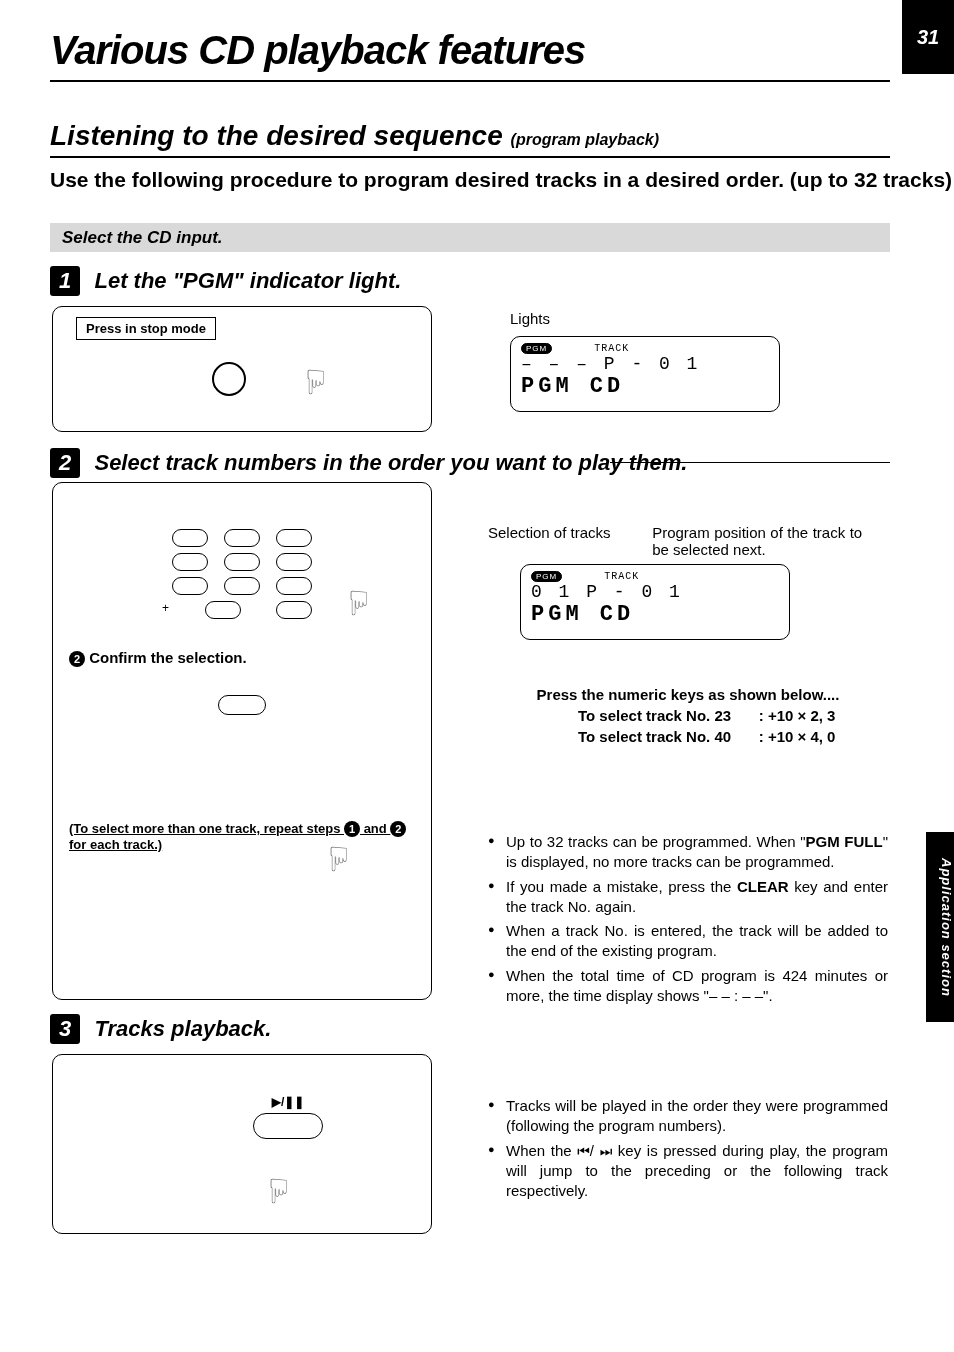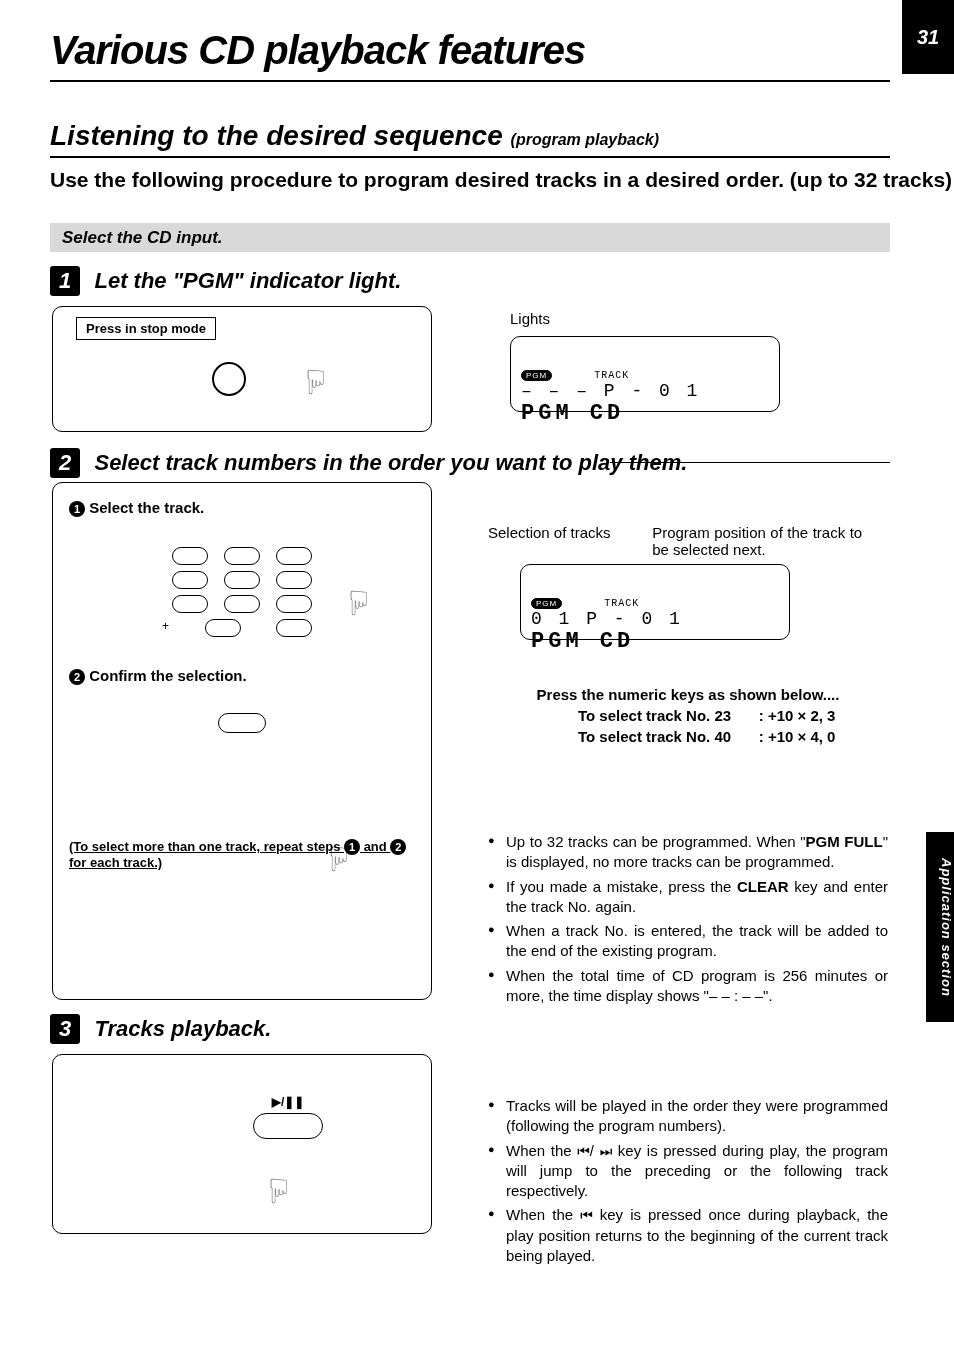--- a/index.html
+++ b/index.html
@@ -120,21 +120,21 @@
   }
   .display-box {
     position: absolute;
     border: 1px solid #000;
     border-radius: 10px;
     width: 270px; height: 76px;
     font-family: "Courier New", monospace;
     padding: 6px 10px;
   }
   .display1 { left: 510px; top: 336px; }
-  .display-inner-top { font-size: 10px; letter-spacing: 1px; margin-top: 27px; }
+  .display-inner-top { font-size: 10px; letter-spacing: 1px; }
   .pgm-badge {
     display: inline-block;
     border: 1px solid #000;
     border-radius: 8px;
     background: #000;
     color: #fff;
     font-size: 8px;
     padding: 0 4px;
     font-family: Arial,sans-serif;
   }
@@ -339,24 +339,20 @@
   <div class="display-big">PGM   CD</div>
 </div>
 
 <div class="step2-row">
   <span class="step-num">2</span>
   <span class="step-title">Select track numbers in the order you want to play them.</span>
 </div>
 <div class="step2-line"></div>
 
 <div class="box2">
-  <div class="bold">
-    <span class="circled">1</span>
-    <span>Select the track.</span>
-  </div>
   <div class="keypad">
     <div class="keypad-row">
         <div class="key"></div>
         <div class="key"></div>
         <div class="key"></div>
       </div>
     <div class="keypad-row">
         <div class="key"></div>
         <div class="key"></div>
         <div class="key"></div>
@@ -407,34 +403,33 @@
   <div class="row">
     <span class="lbl">To select track No. 40</span>
     <span class="val">: +10 × 4, 0</span>
   </div>
 </div>
 
 <ul class="bullets1">
   <li>Up to 32 tracks can be programmed. When "<b>PGM FULL</b>" is  displayed, no more tracks can be programmed.</li>
   <li>If you made a mistake, press the <b>CLEAR</b> key and enter the track No. again.</li>
   <li>When a track No. is entered, the track will be added  to the end of the existing program.</li>
-  <li>When the total time of CD program is 256 minutes or more, the time display shows "– – : – –".</li>
+  <li>When the total time of CD program is 424 minutes or more, the time display shows "– – : – –".</li>
 </ul>
 
 <div class="step3-row">
   <span class="step-num">3</span>
   <span class="step-title">Tracks playback.</span>
 </div>
 <div class="box3">
   <div class="play-btn-wrap">
     <div class="play-label">▶/❚❚</div>
     <div class="play-btn"></div>
   </div>
   <div class="hand" style="left:210px; top:116px;">☞</div>
 </div>
 
 <ul class="bullets2">
   <li>Tracks will be played in the order they were programmed (following the program numbers).</li>
   <li>When the <span class="skip-icon">⏮</span>/ <span class="skip-icon">⏭</span> key is pressed during play, the program will jump to the preceding or the following track respectively.</li>
-  <li>When the <span class="skip-icon">⏮</span> key is pressed once during playback, the play position returns to the beginning of the current track being played.</li>
 </ul>
 
 <div class="side-tab">Application section</div>
 
 </body></html>

